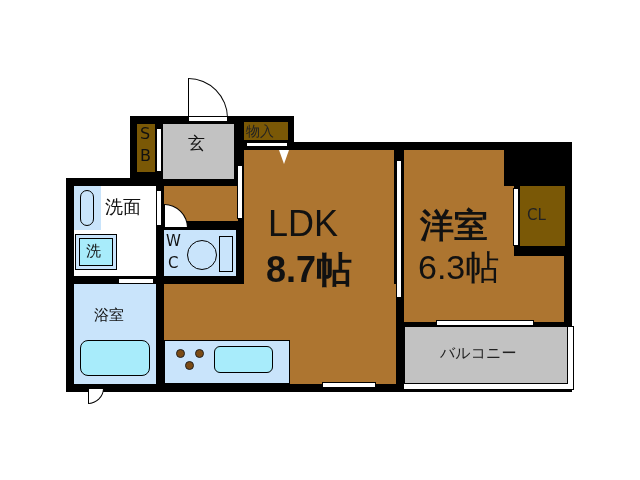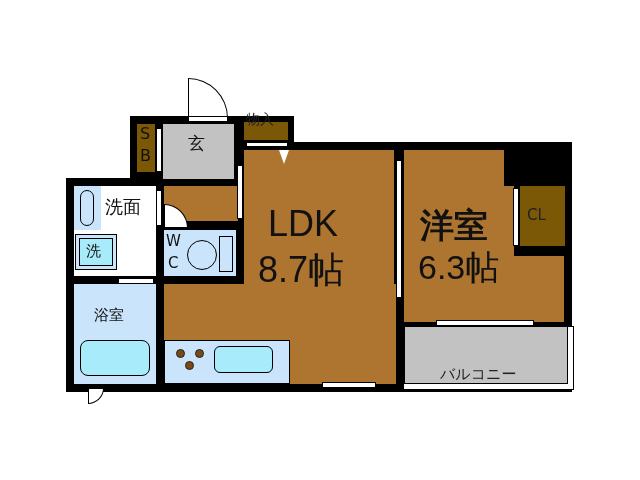--- a/index.html
+++ b/index.html
@@ -27,30 +27,30 @@
 <div class="abs store" style="left:137px;top:124px;width:18px;height:48px;"></div>
 <div class="lbl" style="left:140px;top:126px;font-size:16px;">S</div>
 <div class="lbl" style="left:140px;top:148px;font-size:16px;">B</div>
 <div class="win" style="left:156px;top:128px;width:6px;height:44px;border:1px solid #000;"></div>
 
 <div class="abs gray" style="left:163px;top:124px;width:71px;height:55px;"></div>
 <div class="lbl" style="left:188px;top:135px;font-size:17px;">玄</div>
 <div class="win" style="left:188px;top:116px;width:40px;height:6px;border:1px solid #000;"></div>
 
 <div class="abs store" style="left:244px;top:122px;width:44px;height:18px;"></div>
-<div class="lbl" style="left:246px;top:112px;font-size:14px;color:#222;">物入</div>
+<div class="lbl" style="left:246px;top:124px;font-size:14px;color:#222;">物入</div>
 <div class="win" style="left:246px;top:142px;width:42px;height:5px;border:1px solid #000;"></div>
 
 <div class="abs floor" style="left:164px;top:186px;width:74px;height:35px;"></div>
 <div class="win" style="left:237px;top:165px;width:6px;height:54px;border:1px solid #000;"></div>
 
 <div class="abs floor" style="left:244px;top:150px;width:150px;height:234px;"></div>
 <div class="abs floor" style="left:164px;top:284px;width:232px;height:100px;"></div>
 <div class="lbl big" style="left:268px;top:206px;">LDK</div>
-<div class="lbl big" style="left:258px;top:252px;">8.7帖</div>
+<div class="lbl big" style="left:266px;top:252px;font-weight:bold;">8.7帖</div>
 <div class="abs" style="left:279px;top:150px;width:0;height:0;border-left:5px solid transparent;border-right:5px solid transparent;border-top:14px solid #fff;"></div>
 
 <div class="abs tile" style="left:164px;top:340px;width:126px;height:44px;border:1px solid #000;"></div>
 <div class="abs" style="left:176px;top:349px;width:9px;height:9px;border-radius:50%;background:#7b4a14;border:1px solid #222;"></div>
 <div class="abs" style="left:195px;top:349px;width:9px;height:9px;border-radius:50%;background:#7b4a14;border:1px solid #222;"></div>
 <div class="abs" style="left:185px;top:361px;width:9px;height:9px;border-radius:50%;background:#7b4a14;border:1px solid #222;"></div>
 <div class="abs" style="left:214px;top:346px;width:59px;height:27px;border-radius:6px;border:1px solid #000;background:#a8ecfb;"></div>
 
 <div class="win" style="left:322px;top:382px;width:54px;height:6px;border:1px solid #000;"></div>
 
@@ -63,21 +63,21 @@
 <div class="lbl big" style="left:418px;top:250px;font-size:34px;">6.3帖</div>
 
 <div class="abs store" style="left:520px;top:186px;width:45px;height:60px;"></div>
 <div class="lbl" style="left:527px;top:208px;font-size:15px;color:#222;">CL</div>
 <div class="win" style="left:513px;top:188px;width:6px;height:58px;border:1px solid #000;"></div>
 
 <div class="win" style="left:436px;top:320px;width:98px;height:6px;border:1px solid #000;"></div>
 
 <div class="abs" style="left:404px;top:326px;width:170px;height:64px;border:1px solid #000;border-left:none;background:#fff;"></div>
 <div class="abs gray" style="left:404px;top:326px;width:164px;height:58px;border:1px solid #000;"></div>
-<div class="lbl" style="left:440px;top:367px;font-size:15px;color:#222;">バルコニー</div>
+<div class="lbl" style="left:440px;top:346px;font-size:15px;color:#222;">バルコニー</div>
 
 <div class="abs" style="left:74px;top:186px;width:82px;height:90px;background:#fff;"></div>
 <div class="abs tile" style="left:74px;top:186px;width:27px;height:44px;"></div>
 <div class="abs" style="left:80px;top:190px;width:14px;height:36px;border-radius:7px;border:1px solid #000;background:#c9e4fb;"></div>
 <div class="lbl" style="left:105px;top:198px;font-size:18px;">洗面</div>
 <div class="abs tile" style="left:75px;top:234px;width:42px;height:36px;border:1px solid #000;"></div>
 <div class="abs" style="left:79px;top:238px;width:34px;height:28px;border:1px solid #000;background:#a8ecfb;"></div>
 <div class="lbl" style="left:86px;top:244px;font-size:15px;">洗</div>
 <div class="win" style="left:156px;top:190px;width:6px;height:36px;border:1px solid #000;"></div>
 

